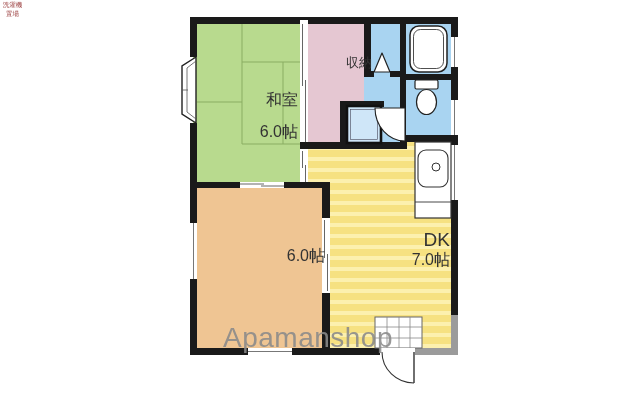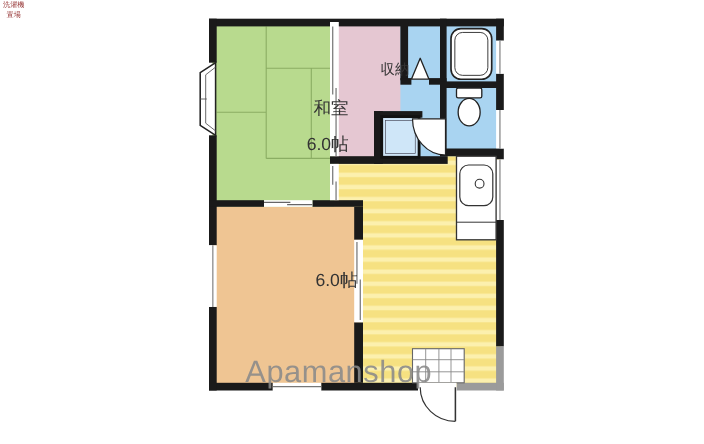--- a/index.html
+++ b/index.html
@@ -1,21 +1,21 @@
 <!DOCTYPE html>
 <html><head>
 <meta charset="utf-8">
 <style>
   html,body{margin:0;padding:0;background:#ffffff;}
   .stage{position:relative;width:640px;height:404px;background:#ffffff;overflow:hidden;
          font-family:"Liberation Sans","DejaVu Sans",sans-serif;}
   .stage svg{position:absolute;left:0;top:0;}
   .lbl{position:absolute;text-align:right;color:#333333;line-height:1;}
   .lbl div{white-space:nowrap;}
-  .washitsu-lbl{left:210px;top:84px;width:107px;font-size:16px;}
+  .washitsu-lbl{left:191px;top:84px;width:107px;font-size:16px;}
   .washitsu-lbl div{line-height:32px;}
   .closet-lbl{left:308px;top:56px;width:64px;font-size:13px;}
   .western-lbl{left:197px;top:245px;width:128px;font-size:16px;}
   .western-lbl div{line-height:22px;}
   .dk-lbl{left:330px;top:230px;width:120px;}
   .dk-line1{font-size:19px;line-height:20px;}
   .dk-line2{font-size:16px;line-height:20px;}
   .laundry-lbl{left:351px;top:111px;width:25px;font-size:6.5px;line-height:1.45;
                color:#9c4040;text-align:center;white-space:normal;}
   .watermark{position:absolute;left:190px;top:322px;width:236px;text-align:center;
@@ -134,19 +134,23 @@
     </g>
   </svg>
 
   <div class="lbl washitsu-lbl">
     <div>和室</div>
     <div>6.0帖</div>
   </div>
   <div class="lbl closet-lbl">
     <div>収納</div>
   </div>
+  <div class="lbl dk-lbl">
+    <div class="dk-line1">DK</div>
+    <div class="dk-line2">7.0帖</div>
+  </div>
   <div class="lbl western-lbl">
     <div>6.0帖</div>
   </div>
   <div class="laundry-lbl">洗濯機置場</div>
 
   <div class="watermark">Apamanshop</div>
 </div>
 
 </body></html>

